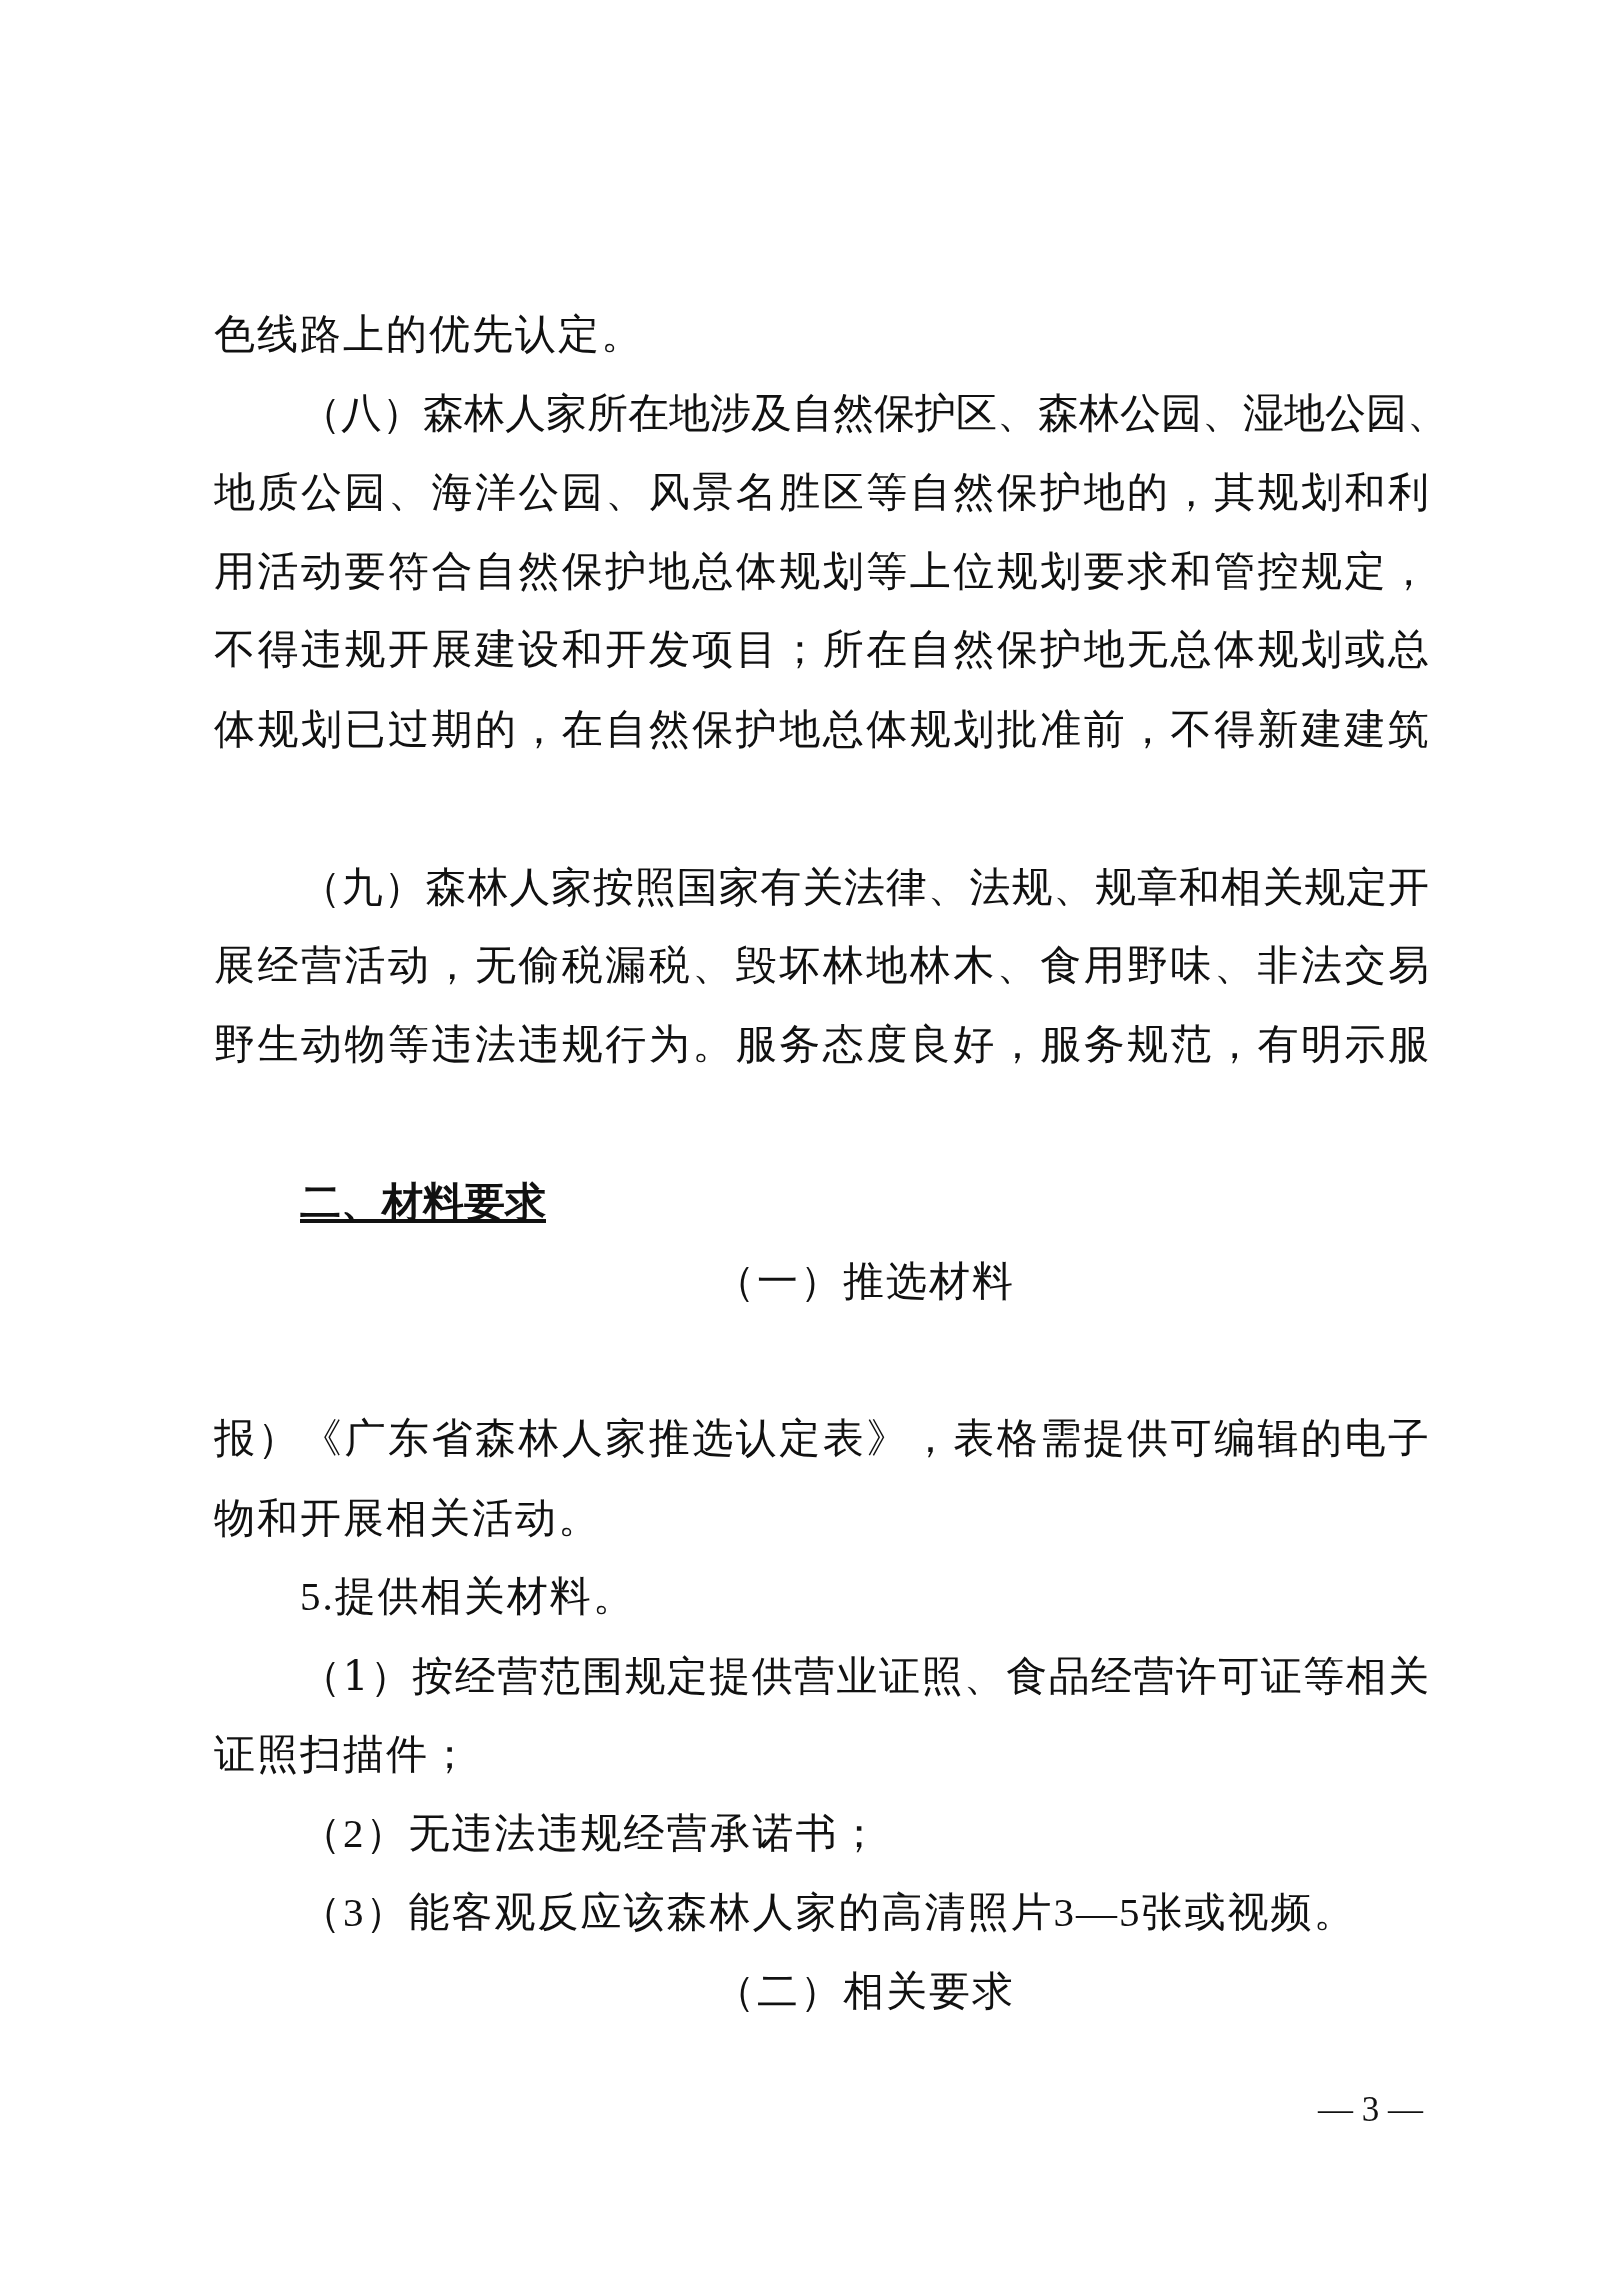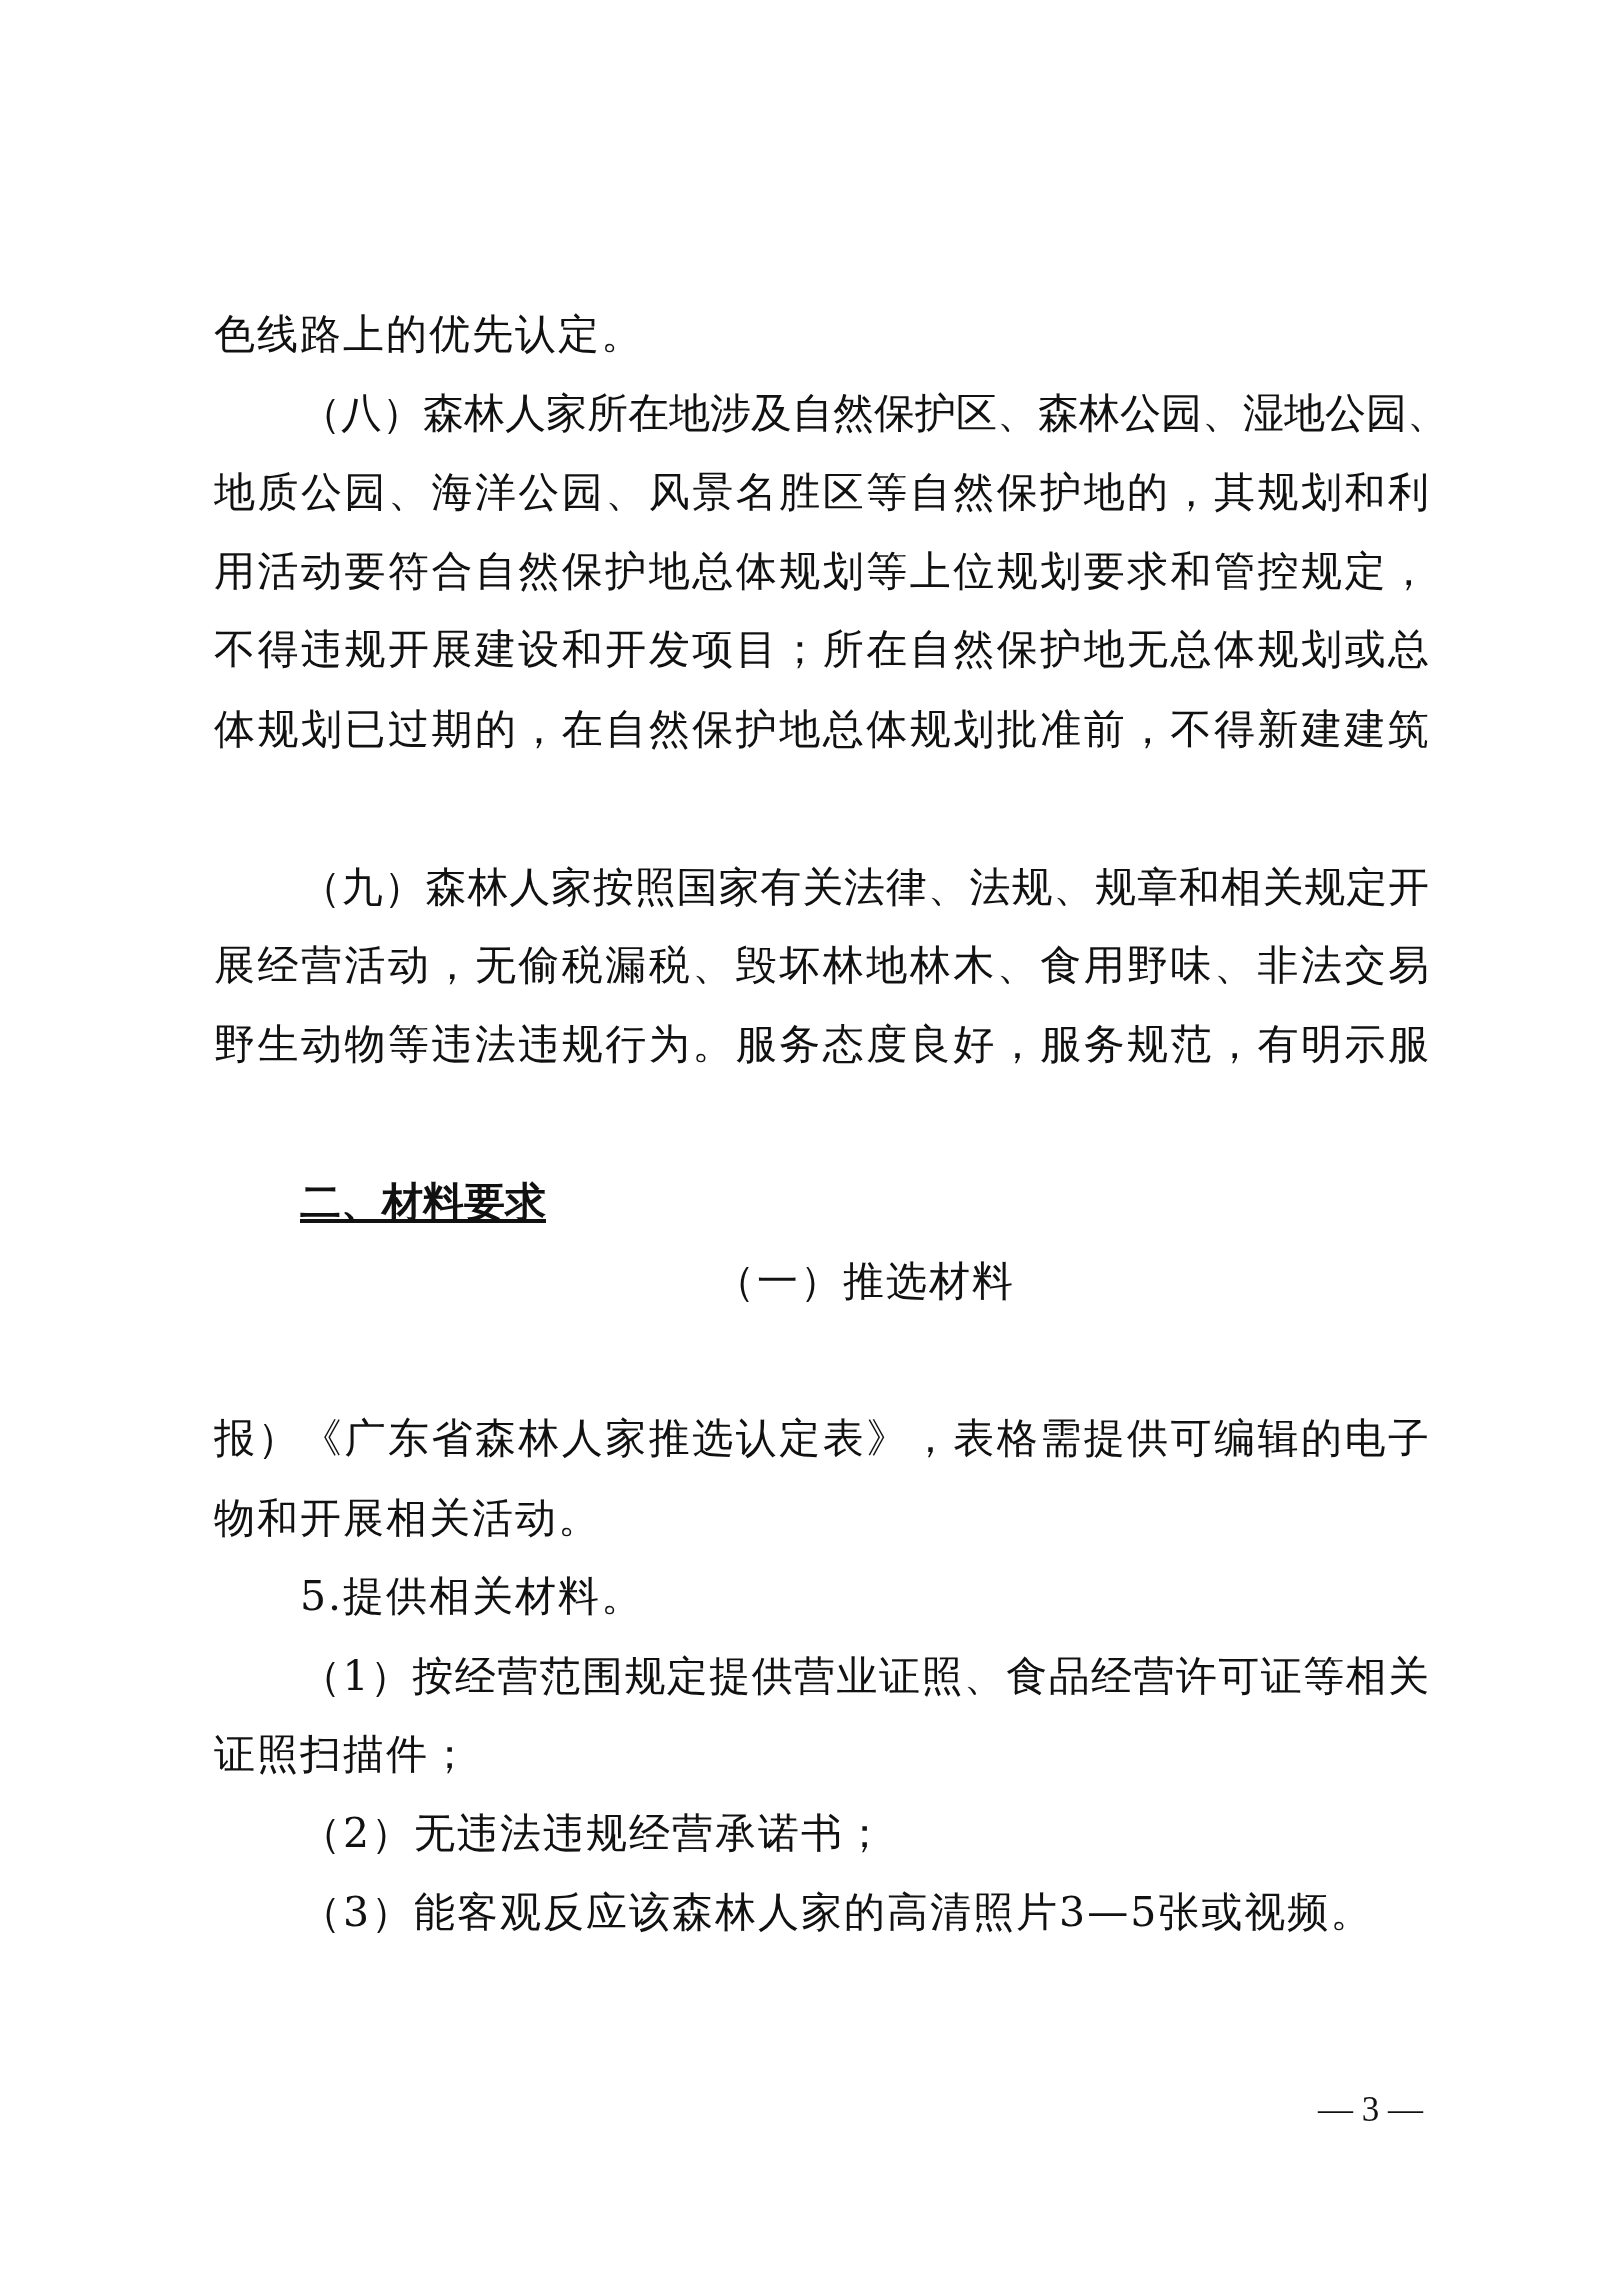--- a/index.html
+++ b/index.html
@@ -11,21 +11,21 @@
     width: 1215px;
     height: 49px;
     line-height: 49px;
     font-family: "DejaVu Serif", "Liberation Serif", serif;
     font-size: 41px;
     color: #111111;
     white-space: nowrap;
     overflow: visible;
   }
   .full { text-align: justify; text-align-last: justify; }
-  .last { text-align: left; letter-spacing: 2px; }
+  .last { text-align: left; letter-spacing: 2px; font-family: Liberation Serif, serif; }
   .indent { left: 300px; width: 1129px; }
   .heading { font-family: "DejaVu Sans", "Liberation Sans", sans-serif; font-weight: bold; letter-spacing: 0px; text-decoration: underline; }
   .subheading { font-family: "DejaVu Serif", "Liberation Serif", serif; letter-spacing: 2px; text-align: center; }
   .pagenum {
     position: absolute;
     left: 1304px;
     top: 2086px;
     width: 133px;
     height: 47px;
     line-height: 47px;
@@ -51,16 +51,17 @@
   <div class="line full" style="top:1020px">野​生​动​物​等​违​法​违​规​行​为​。​服​务​态​度​良​好​，​服​务​规​范​，​有​明​示​服</div>
   <div class="line heading indent" style="top:1178px">二、材料要求</div>
   <div class="line subheading indent" style="top:1257px">（一）推选材料</div>
   <div class="line full" style="top:1414px">报​）​《​广​东​省​森​林​人​家​推​选​认​定​表​》​，​表​格​需​提​供​可​编​辑​的​电​子</div>
   <div class="line last" style="top:1494px">物和开展相关活动。</div>
   <div class="line last indent" style="top:1572px">5.提供相关材料。</div>
   <div class="line full indent" style="top:1652px">（​1​）​按​经​营​范​围​规​定​提​供​营​业​证​照​、​食​品​经​营​许​可​证​等​相​关</div>
   <div class="line last" style="top:1730px">证照扫描件；</div>
   <div class="line last indent" style="top:1809px">（2）无违法违规经营承诺书；</div>
   <div class="line last indent" style="top:1888px">（3）能客观反应该森林人家的高清照片3—5张或视频。</div>
+  <div class="line subheading indent" style="top:1967px">（二）相关要求</div>
 
   <div class="pagenum">— 3 —</div>
 </div>
 
 
 </body></html>

